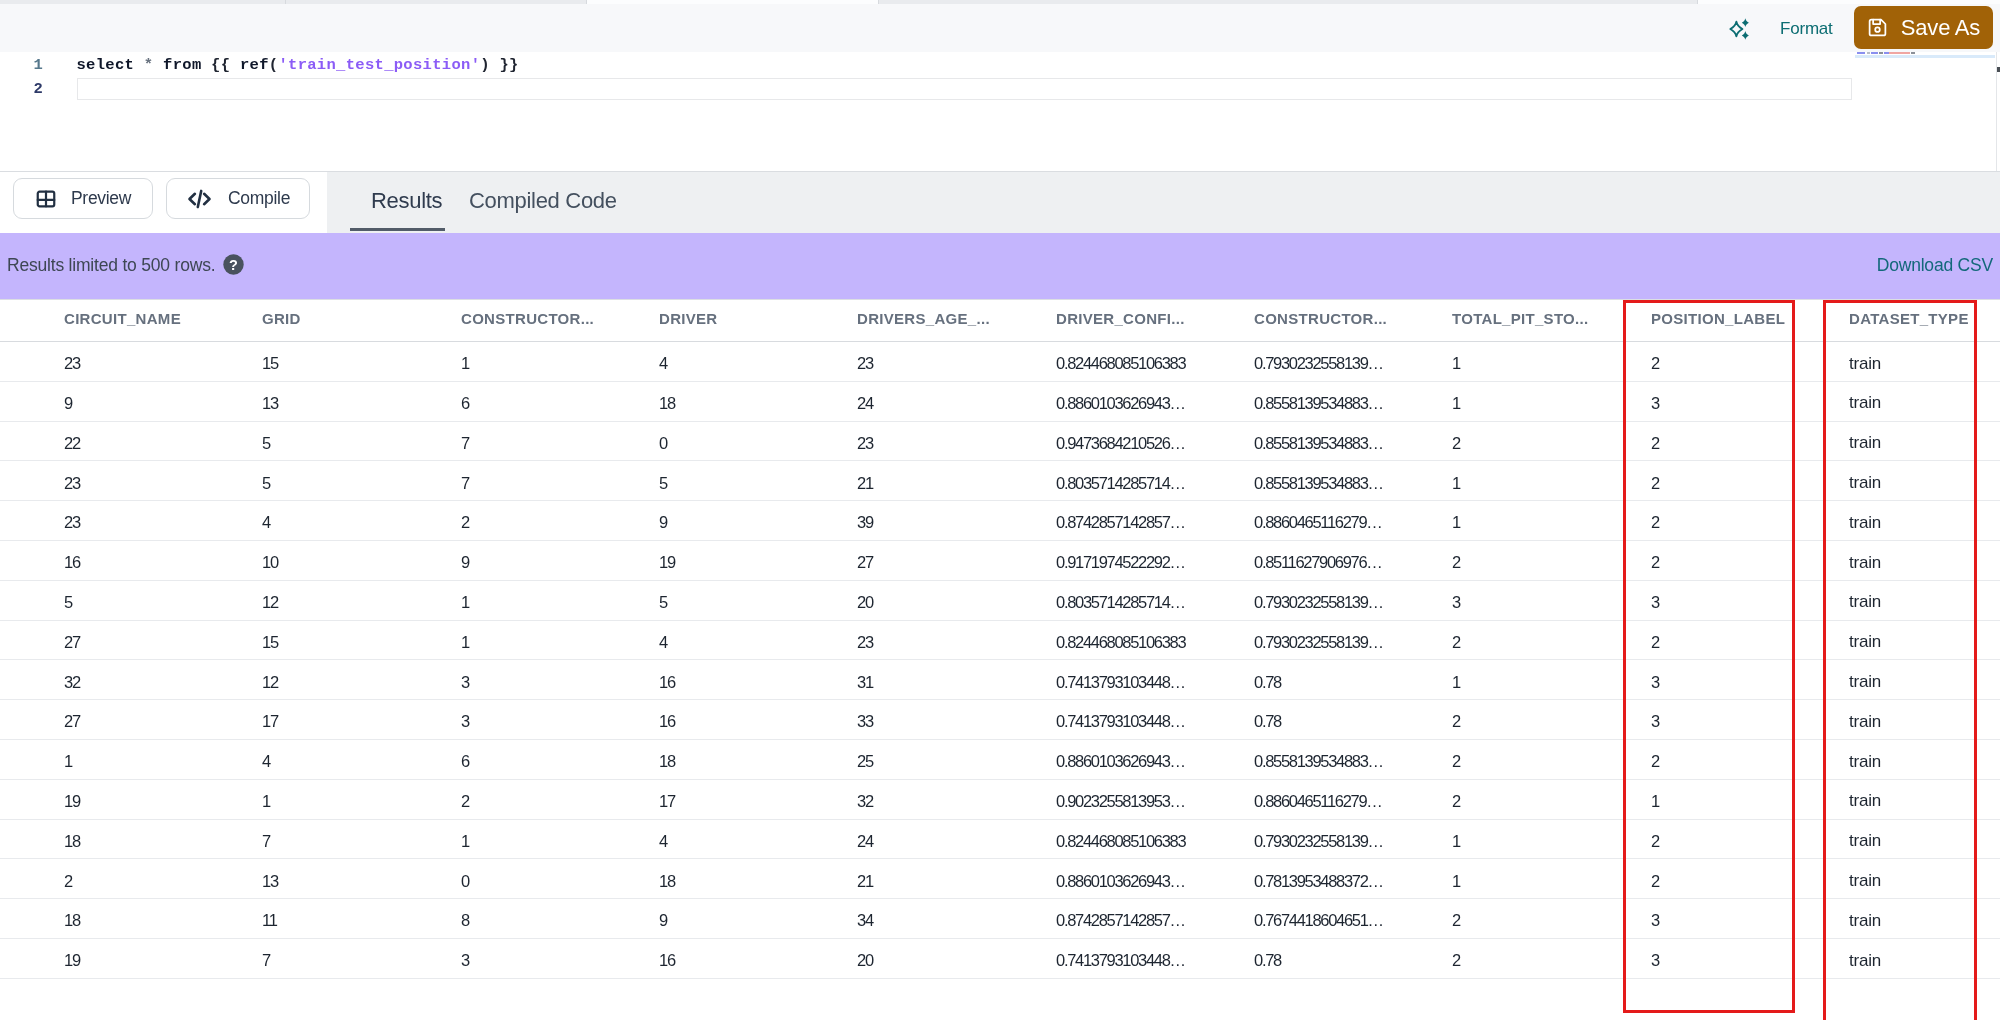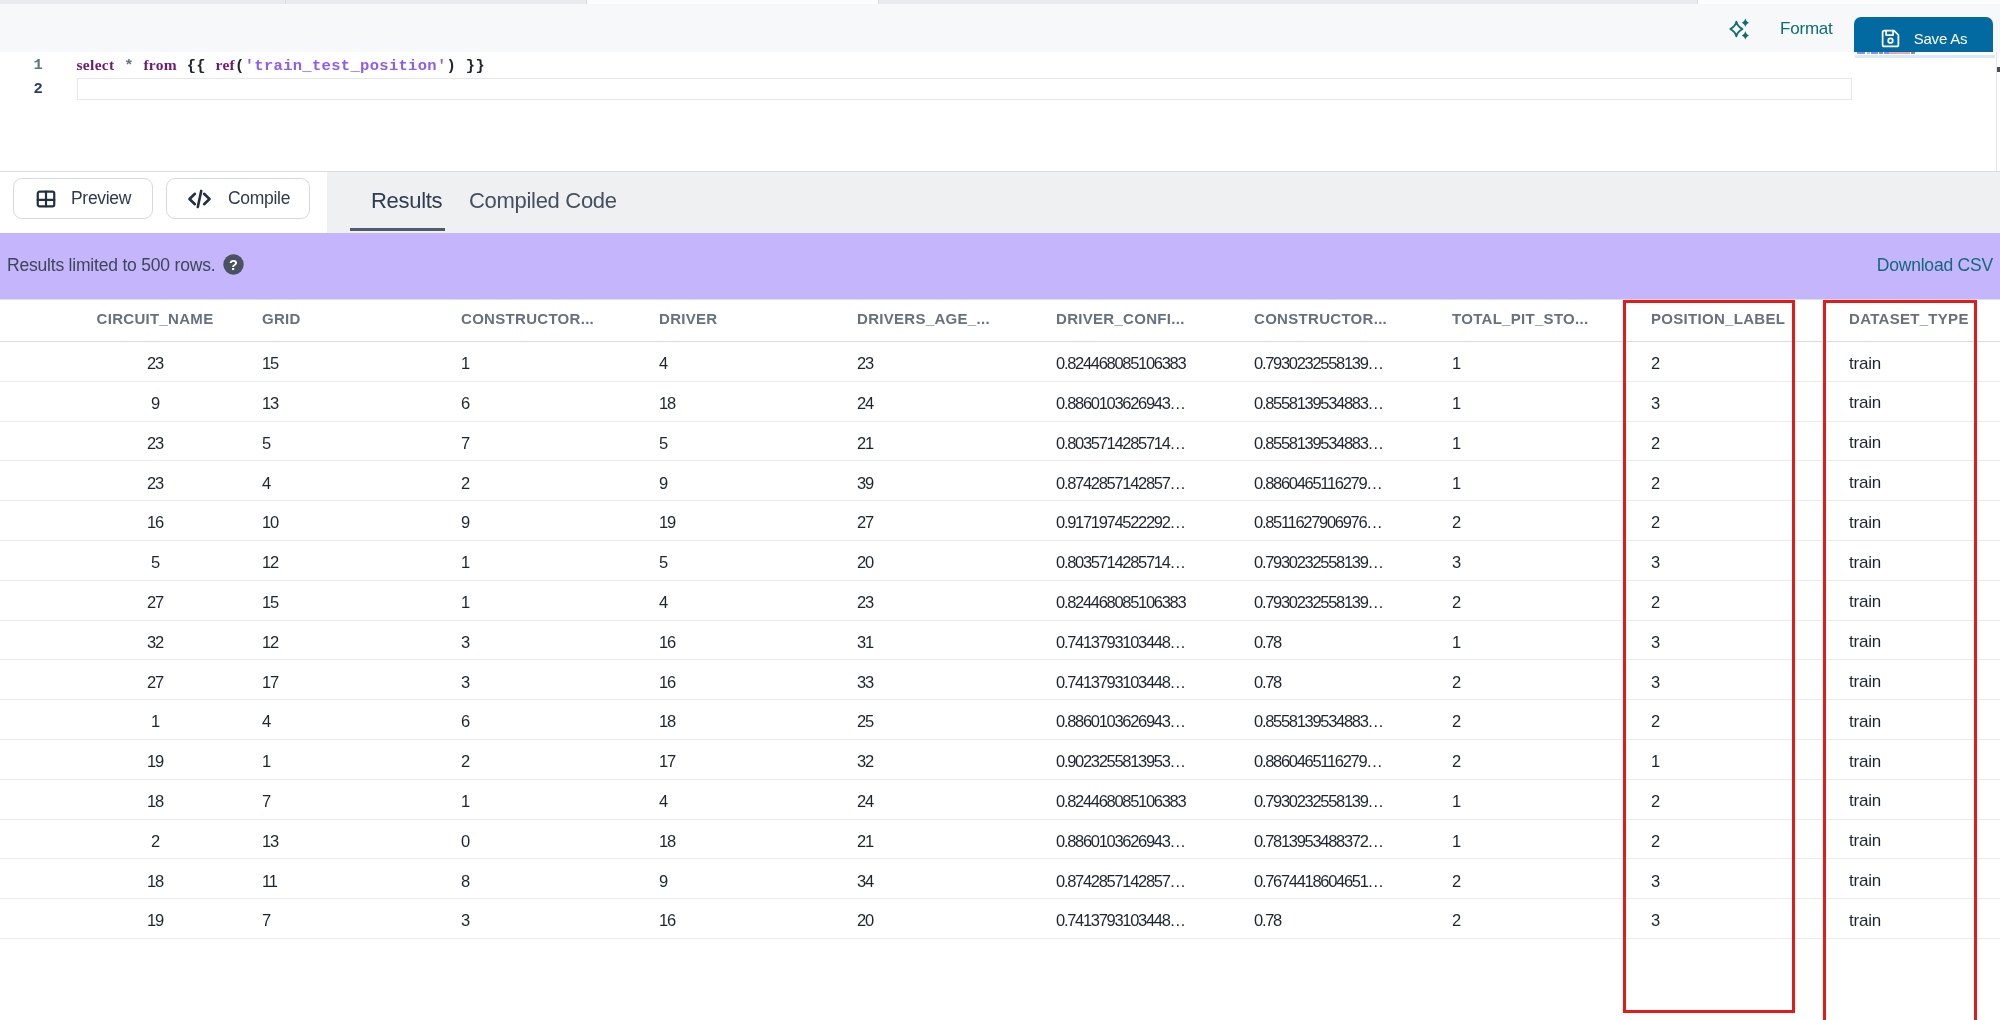--- a/index.html
+++ b/index.html
@@ -11,35 +11,35 @@
 #tabstrip { left:0; top:0; width:2000px; height:4px; background:#e9ebee; }
 #tabstrip .act { position:absolute; top:0; height:4px; background:#fcfdfe; }
 #tabstrip .sep { position:absolute; top:0; width:1px; height:4px; background:#d7dade; }
 
 
 #topbar { left:0; top:4px; width:2000px; height:48px; background:#f7f8fa; }
 #fmt { position:absolute; left:1727px; top:12px; color:#0c6d72; font-size:17px;
   display:flex; align-items:center; }
 #fmt svg { display:block; }
 #fmt span { margin-left:28px; letter-spacing:-0.2px; }
-#saveas { position:absolute; left:1854px; top:13px; width:139px; height:43px;
-  background:#0369a1; border-radius:7px; color:#fff; display:flex; align-items:center;
-  justify-content:center; font-size:15px; }
+#saveas { position:absolute; left:1854px; top:2px; width:139px; height:43px;
+  background:#a16207; border-radius:7px; color:#fff; display:flex; align-items:center;
+  justify-content:center; font-size:22px; }
 #saveas svg { margin-right:13px; }
 #saveas span { letter-spacing:-0.2px; }
 
 
 #editor { left:0; top:52px; width:2000px; height:119px; background:#ffffff; }
 #editor .ln { position:absolute; width:43px; text-align:right;
   font-family:"Liberation Mono", monospace; font-size:15.5px; letter-spacing:0.31px; font-weight:bold; }
 #ln1 { top:4px; color:#56788c; }
 #ln2 { top:28px; color:#2e3a68; }
 .codeline { position:absolute; left:76.5px; top:4px; white-space:pre;
   font-family:"Liberation Mono", monospace; font-size:15.5px; letter-spacing:0.31px; color:#202531; font-weight:bold; }
-.kw { color:#701a75;font-family:Liberation Serif, serif; }
+.kw { color:#0f172a; }
 .op { color:#68727f; }
 .str { color:#8b5cf6; }
 #line2box { position:absolute; left:77px; top:26px; width:1775px; height:21.5px;
   border:1px solid #e7e8ea; background:#fff; }
 #minimap { position:absolute; left:1855px; top:-1px; width:141px; height:10px; }
 #mm-hl { position:absolute; left:0; top:3.5px; width:140px; height:3px; background:#d9eafa; }
 .mm { position:absolute; top:0.5px; height:2.5px; }
 #editor-border { position:absolute; left:1996px; top:0px; width:1px; height:181px; background:#e4e6e9; }
 #scrolldash { position:absolute; left:1997px; top:15px; width:3px; height:5px; background:#4a4f55; }
 
@@ -70,21 +70,21 @@
 
 #tbl { left:0; top:299px; width:2000px; }
 table { width:2000px; border-collapse:collapse; table-layout:fixed; }
 thead tr { height:42px; }
 tbody tr { height:39.8px; }
 th { text-align:left; font-size:15px; font-weight:bold; color:#66707e;
   letter-spacing:0.3px; padding:0 0 5px 16px; border-top:1px solid #dcdfe3;
   border-bottom:1px solid #d8dbdf; white-space:nowrap; overflow:hidden; }
 td { font-size:16.5px; letter-spacing:-1.3px; color:#1d2530; padding:4.5px 0 0 16px;
   border-bottom:1px solid #e8eaed; white-space:nowrap; overflow:hidden; }
-th:first-child, td:first-child { padding-left:64px;text-align:center; }
+th:first-child, td:first-child { padding-left:64px; }
 td:last-child { font-size:17px; letter-spacing:-0.2px; }
 
 
 .redbox { position:absolute; border:3.5px solid #e41a1a; background:transparent; }
 #red1 { left:1623px; top:300px; width:172px; height:713px; }
 #red2 { left:1823px; top:300px; width:154px; height:740px; }
 </style>
 </head>
 <body>
 
@@ -214,20 +214,32 @@
           <td>6</td>
           <td>18</td>
           <td>24</td>
           <td>0.8860103626943…</td>
           <td>0.8558139534883…</td>
           <td>1</td>
           <td>3</td>
           <td>train</td>
         </tr>
 <tr>
+          <td>22</td>
+          <td>5</td>
+          <td>7</td>
+          <td>0</td>
+          <td>23</td>
+          <td>0.9473684210526…</td>
+          <td>0.8558139534883…</td>
+          <td>2</td>
+          <td>2</td>
+          <td>train</td>
+        </tr>
+<tr>
           <td>23</td>
           <td>5</td>
           <td>7</td>
           <td>5</td>
           <td>21</td>
           <td>0.8035714285714…</td>
           <td>0.8558139534883…</td>
           <td>1</td>
           <td>2</td>
           <td>train</td>

